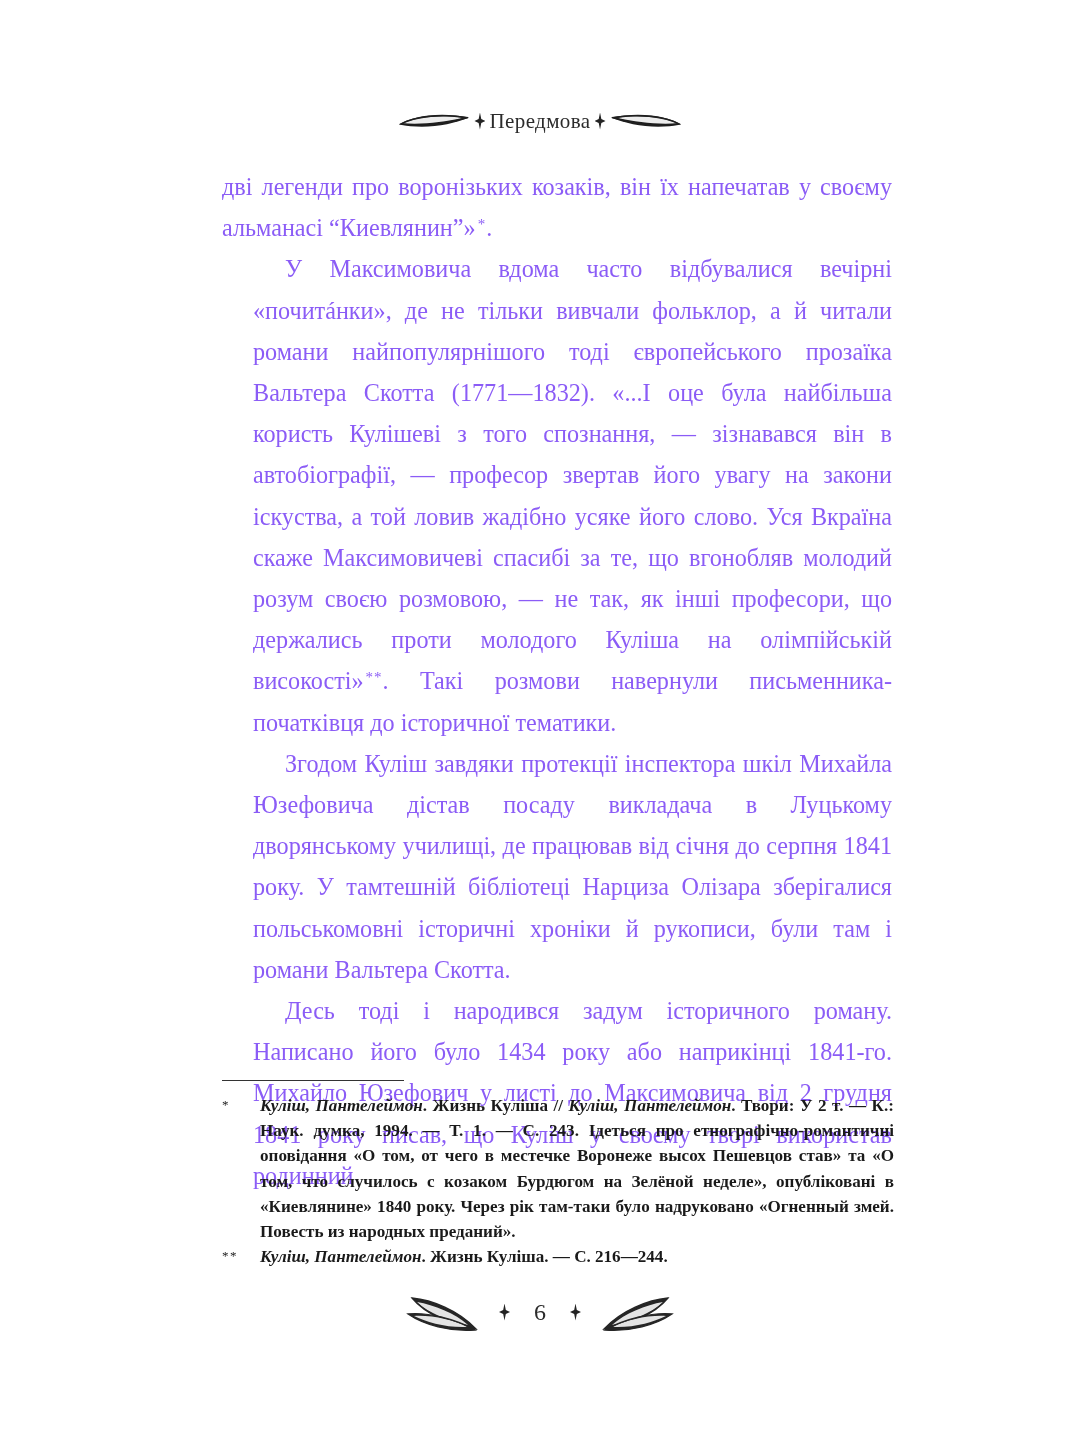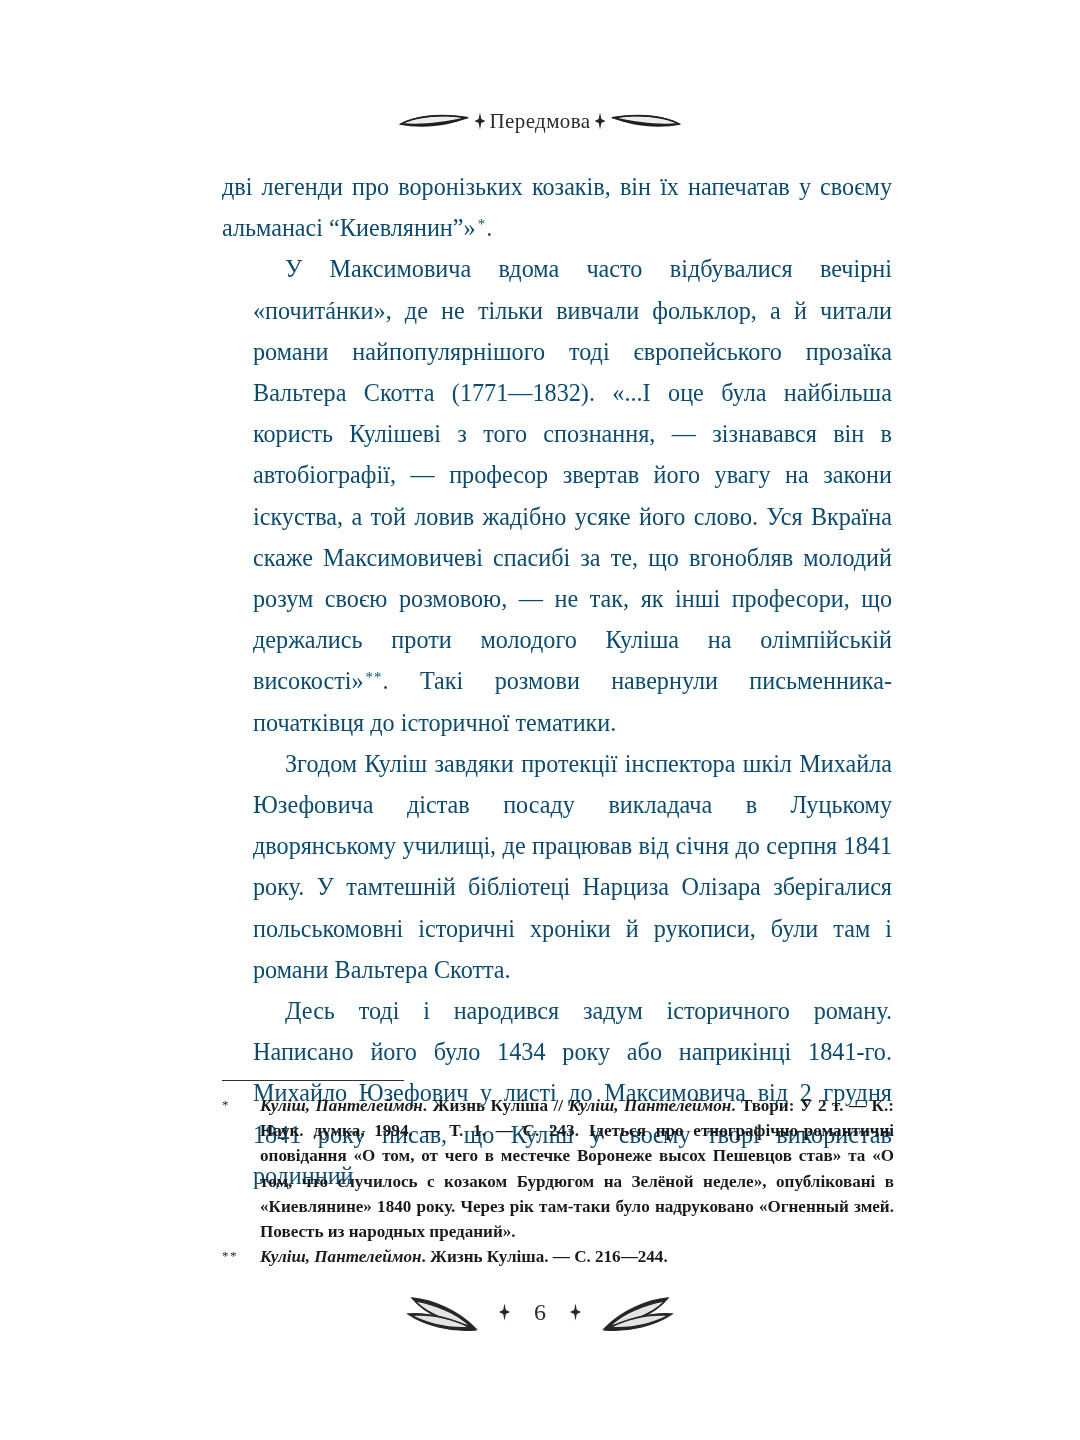--- a/index.html
+++ b/index.html
@@ -61,21 +61,21 @@
   
   .body-text {
     position: absolute;
     left: 222px;
     top: 166px;
     width: 670px;
     font-size: 24.2px;
     line-height: 41.2px;
     text-align: justify;
     text-justify: inter-word;
-    color: #0c4a6e;
+    color: #8b5cf6;
     hyphens: manual;
   }
   .body-text p {
     margin: 0;
     text-indent: 0;
   }
   .body-text p.indent {
     text-indent: 32px;
     margin-left: 31px;
   }

